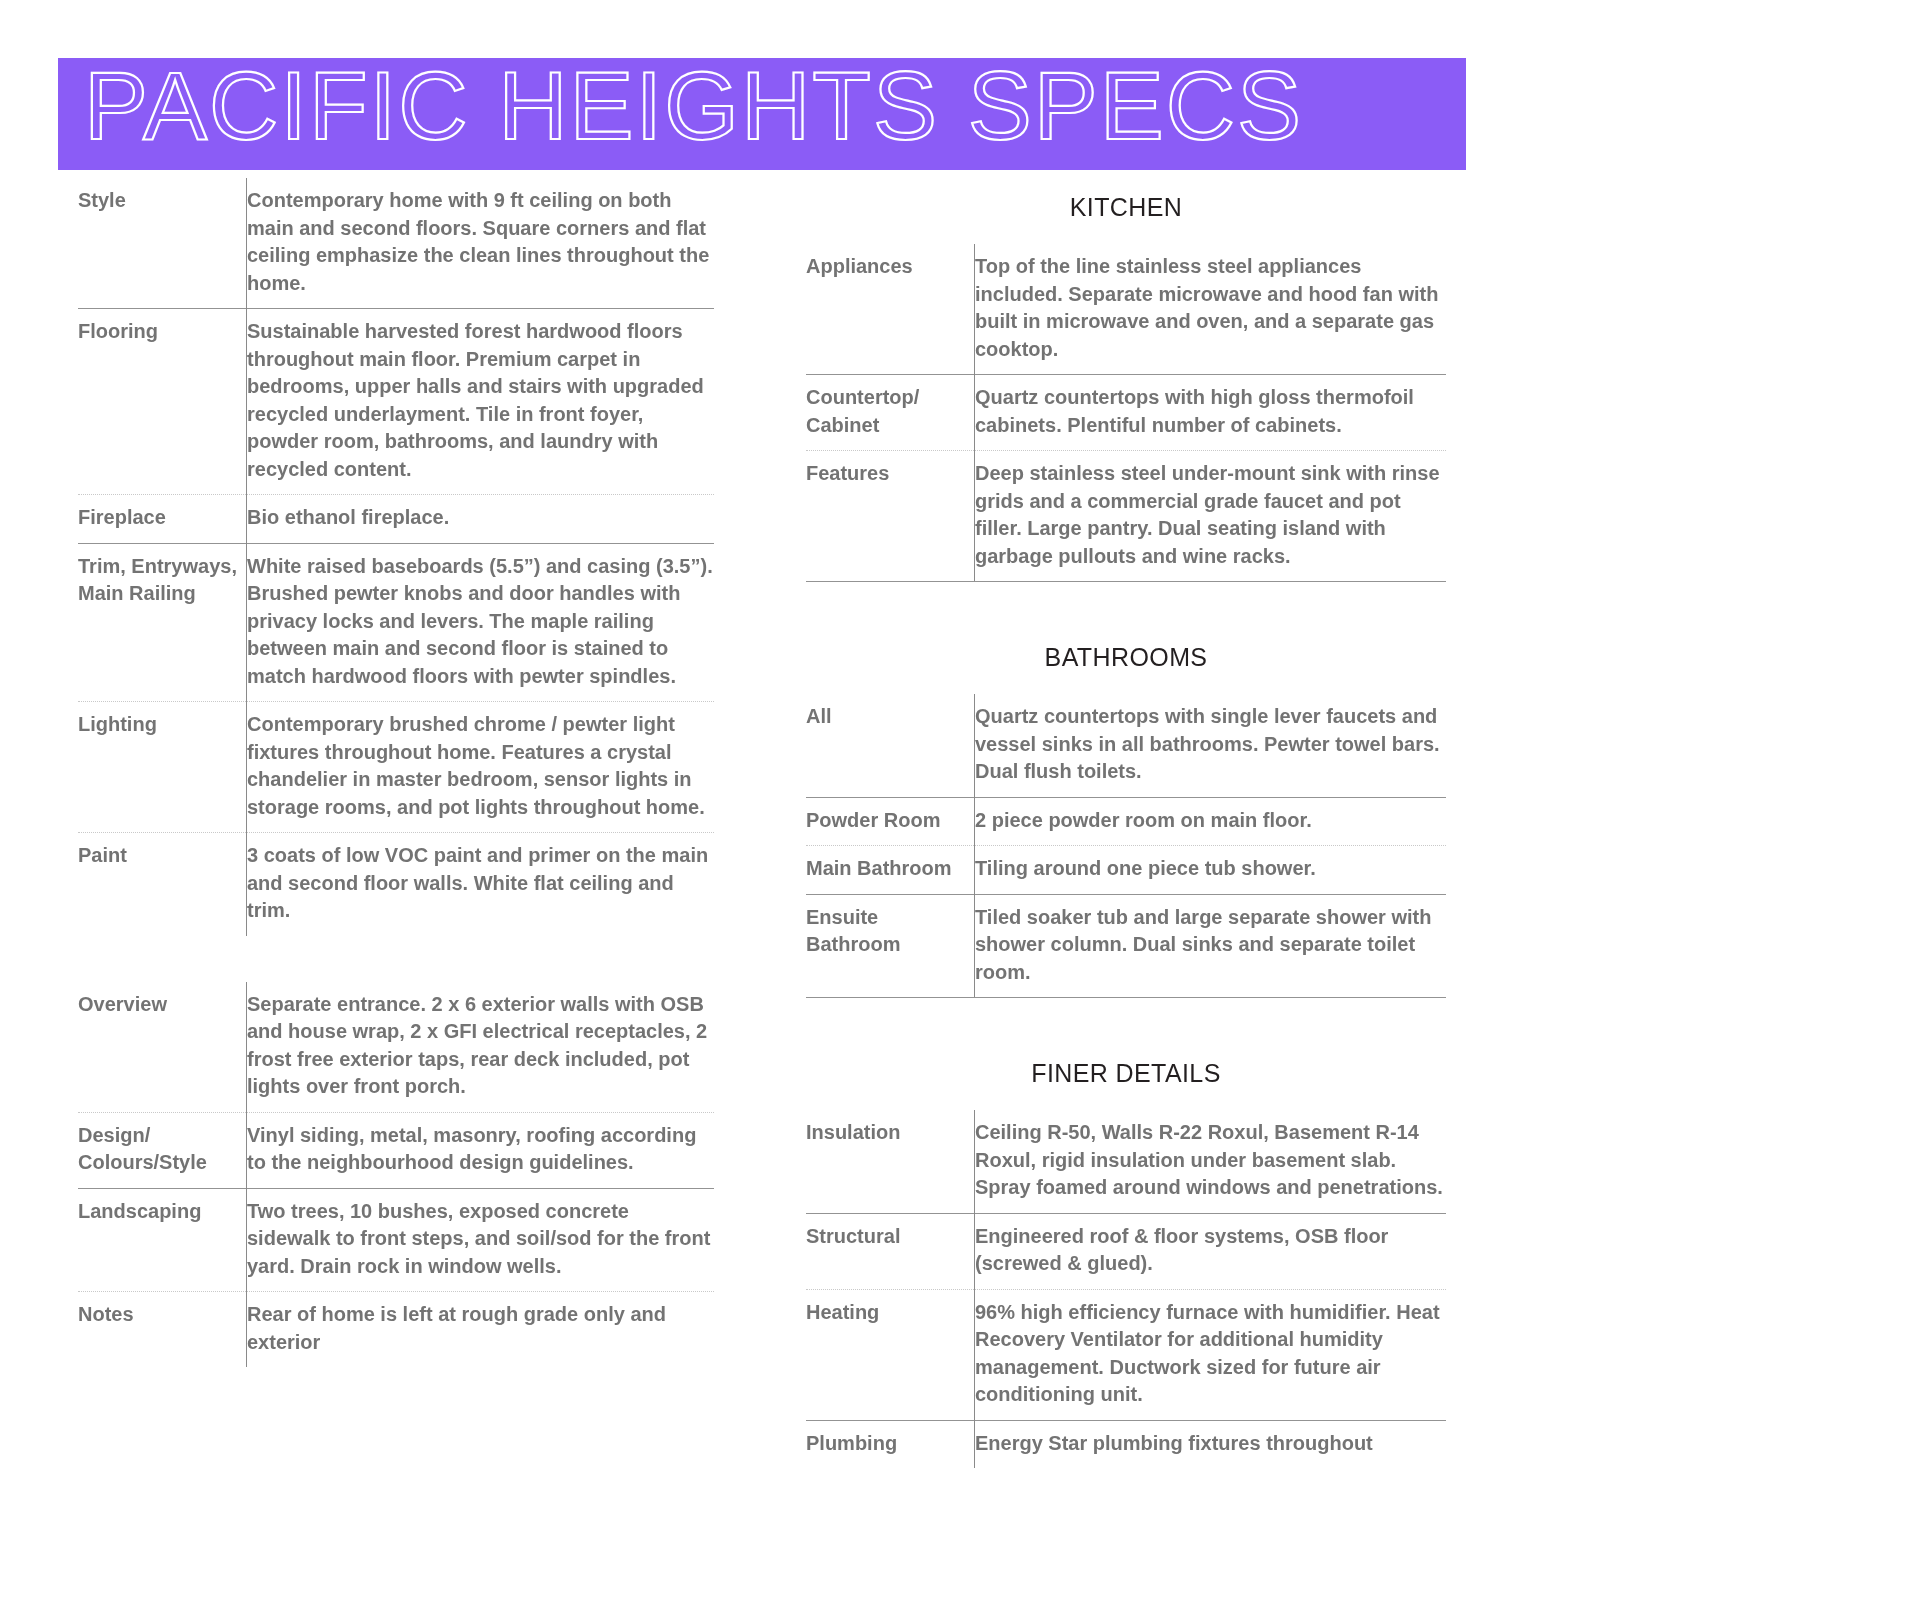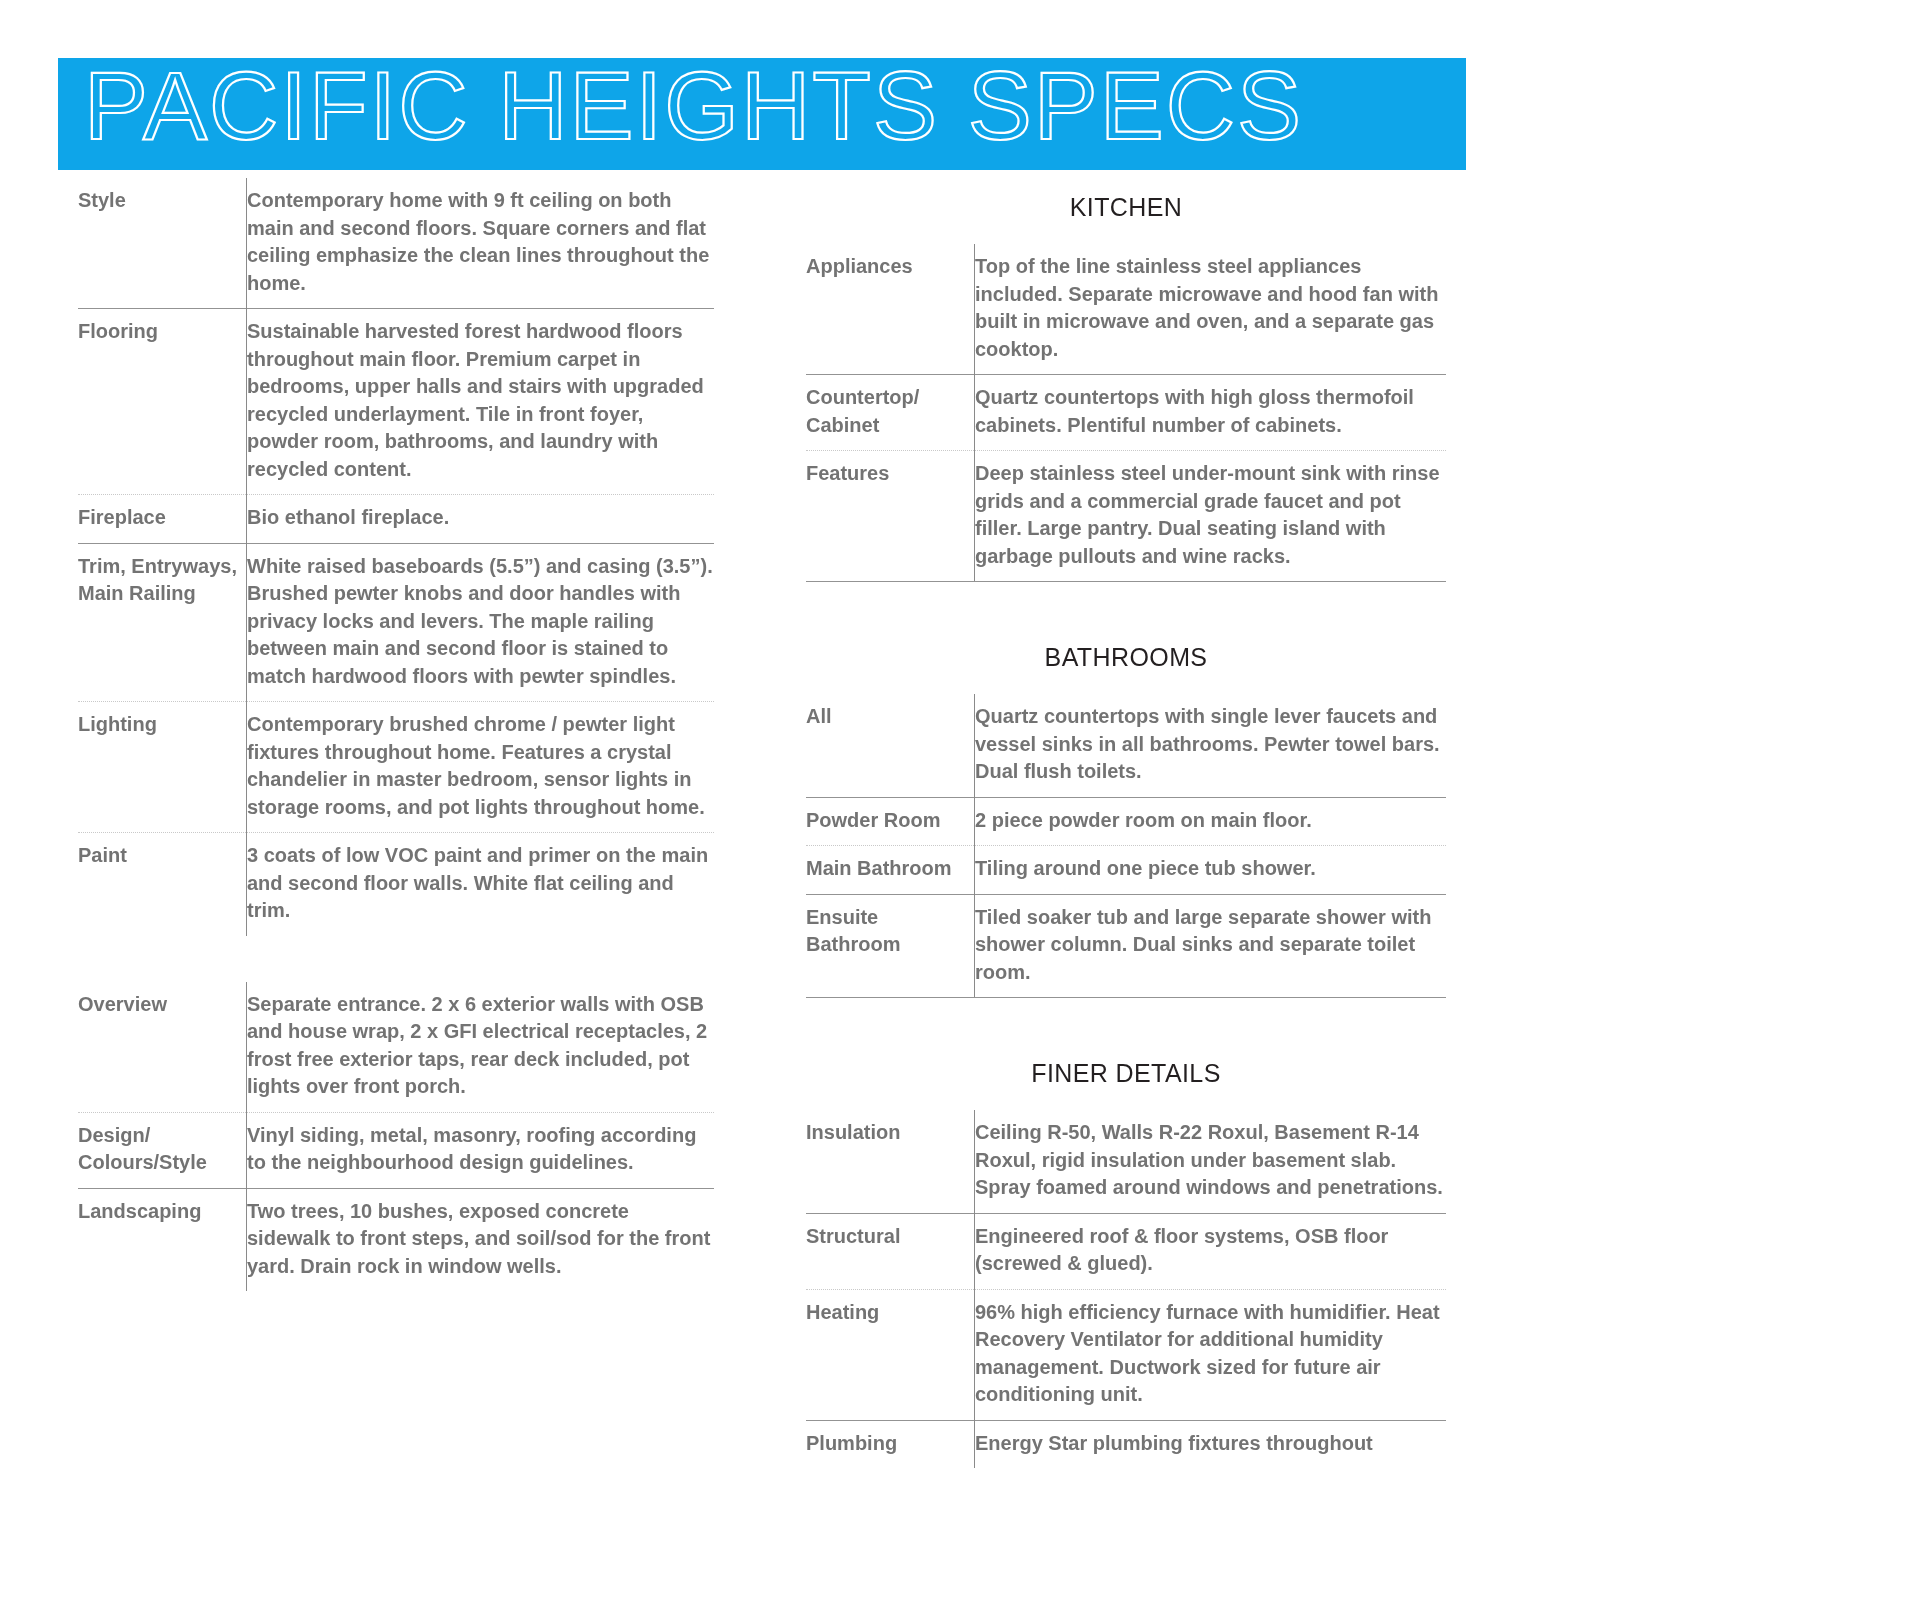--- a/index.html
+++ b/index.html
@@ -22,21 +22,21 @@
     overflow: hidden;
   }
 
   
   .banner {
     position: absolute;
     left: 58px;
     top: 58px;
     width: 1408px;
     height: 112px;
-    background: #0ea5e9;
+    background: #8b5cf6;
     overflow: hidden;
   }
   .banner-title {
     position: absolute;
     left: 26px;
     top: -8px;
     font-size: 96px;
     line-height: 112px;
     letter-spacing: 2px;
     font-weight: 300;
@@ -156,20 +156,24 @@
               <td class="val">Separate entrance. 2 x 6 exterior walls with OSB and house wrap, 2 x GFI electrical receptacles, 2 frost free exterior taps, rear deck included, pot lights over front porch.</td>
             </tr>
             <tr class="sep-dotted">
               <td class="lbl">Design/ Colours/Style</td>
               <td class="val">Vinyl siding, metal, masonry, roofing according to the neighbourhood design guidelines.</td>
             </tr>
             <tr class="sep-solid">
               <td class="lbl">Landscaping</td>
               <td class="val">Two trees, 10 bushes, exposed concrete sidewalk to front steps, and soil/sod for the front yard.  Drain rock in window wells.</td>
             </tr>
+            <tr class="sep-dotted">
+              <td class="lbl">Notes</td>
+              <td class="val">Rear of home is left at rough grade only and exterior</td>
+            </tr>
           </tbody>
         </table>
       </div>
 
     </div>
 
     <div class="col col-right">
 
       <div class="section">
         <div class="section-title">KITCHEN</div>

